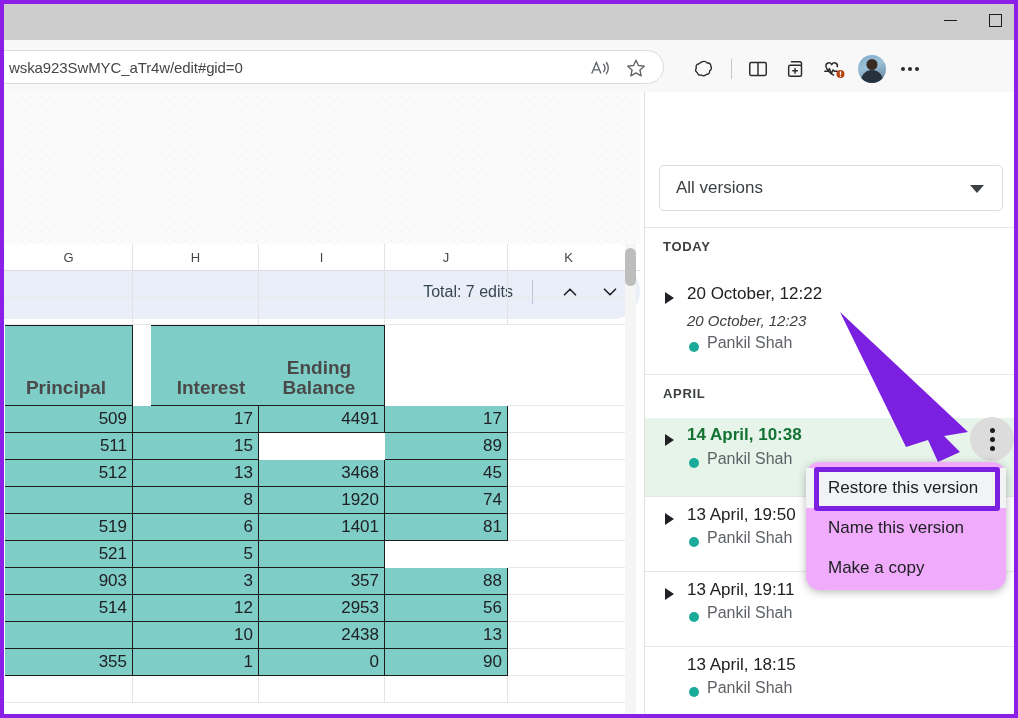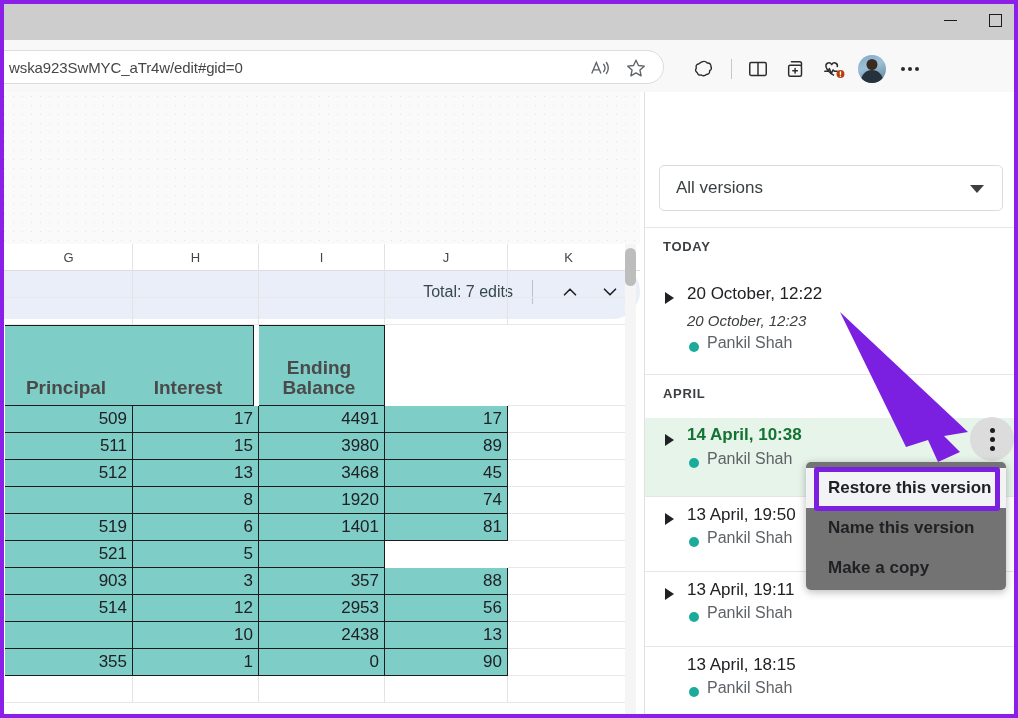--- a/index.html
+++ b/index.html
@@ -168,22 +168,22 @@
     position: absolute; left: 970px; top: 417px; width: 44px; height: 44px;
     border-radius: 50%; background: #dcdcdc;
     display: flex; flex-direction: column; align-items: center; justify-content: center; gap: 4px;
     z-index: 40;
   }
   .kebab i { width: 5px; height: 5px; border-radius: 50%; background: #1b1b1b; display: block; }
 
   
   .menu {
     position: absolute; left: 806px; top: 462px; width: 200px; height: 128px;
-    background: #737373; border-radius: 5px;
-    box-shadow: 0 2px 9px rgba(0,0,0,0.28); z-index: 50; font-weight: bold;
+    background: #f0abfc; border-radius: 14px;
+    box-shadow: 0 2px 9px rgba(0,0,0,0.28); z-index: 50;
   }
   .mi {
     position: absolute; left: 0; width: 200px; height: 40px;
     display: flex; align-items: center; padding-left: 22px;
     font-size: 17px; color: #202124;
   }
   .mi-hl { background: #f1f3f4; }
   .menu-box {
     position: absolute; left: 814px; top: 467px; width: 186px; height: 44px;
     border: 5px solid #7b1fe0; border-radius: 3px; z-index: 60; pointer-events: none;
@@ -306,37 +306,36 @@
         <div class="row">
           <div class="cell" style="left:5px;width:128px"></div>
           <div class="cell" style="left:133px;width:126px"></div>
           <div class="cell" style="left:259px;width:126px"></div>
           <div class="cell" style="left:385px;width:123px"></div>
           <div class="cell" style="left:508px;width:121px"></div>
         </div>
 
         <div class="row tall">
           <div class="cell teal hdr" style="left:5px;width:128px">Principal</div>
-          <div class="cell teal hdr" style="left:128px;width:126px">Interest</div>
+          <div class="cell teal hdr" style="left:151px;width:126px">Interest</div>
           <div class="cell teal hdr" style="left:259px;width:126px">Ending Balance</div>
           <div class="cell" style="left:508px;width:121px;border-bottom:1px solid #e8e8e8"></div>
         </div>
 
         <div id="data-rows">
             <div class="row">
               <div class="cell teal" style="left: 5px; width: 128px;">509</div>
               <div class="cell teal" style="left: 133px; width: 126px;">17</div>
               <div class="cell teal" style="left: 259px; width: 126px;">4491</div>
               <div class="cell teal" style="left: 385px; width: 123px;">17</div>
               <div class="cell" style="left: 508px; width: 121px;"></div>
             </div>
             <div class="row">
               <div class="cell teal" style="left: 5px; width: 128px; text-align: center;">511</div>
               <div class="cell teal" style="left: 133px; width: 126px;">15</div>
-              <div class="cell teal" style="left: 259px; width: 126px;">3980</div>
               <div class="cell teal" style="left: 385px; width: 123px;">89</div>
               <div class="cell" style="left: 508px; width: 121px;"></div>
             </div>
             <div class="row">
               <div class="cell teal" style="left: 5px; width: 128px;">512</div>
               <div class="cell teal" style="left: 133px; width: 126px;">13</div>
               <div class="cell teal" style="left: 259px; width: 126px;">3468</div>
               <div class="cell teal" style="left: 385px; width: 123px;">45</div>
               <div class="cell" style="left: 508px; width: 121px;"></div>
             </div>

